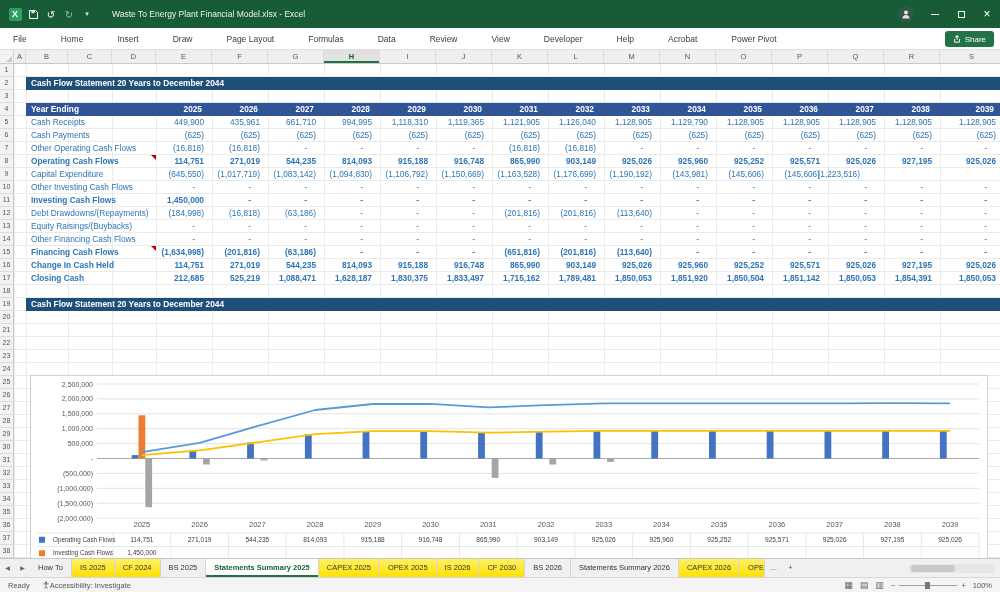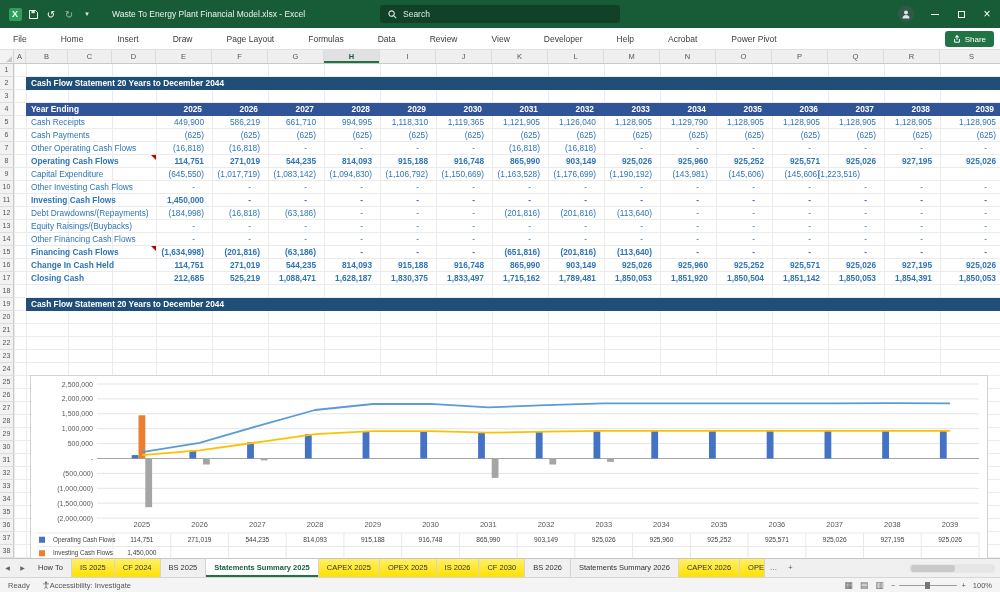--- a/index.html
+++ b/index.html
@@ -96,27 +96,20 @@
     <div class="qat-icon">
         <span class="glyph">↺</span>
       </div>
     <div class="qat-icon">
         <span class="glyph dim">↻</span>
       </div>
     <div class="qat-icon">
         <span class="glyph small">▾</span>
       </div>
     <span id="tb-title">Waste To Energy Plant Financial Model.xlsx  -  Excel</span>
-    <div id="tb-search">
-      <svg width="9" height="9" viewBox="0 0 10 10">
-          <circle cx="4" cy="4" r="3" fill="none" stroke="#DCE8E0" stroke-width="1.2"></circle>
-          <line x1="6.3" y1="6.3" x2="9" y2="9" stroke="#DCE8E0" stroke-width="1.2"></line>
-        </svg>
-      <span>Search</span>
-    </div>
     <div id="tb-right">
       <div id="avatar">
         <svg width="10" height="10" viewBox="0 0 10 10">
             <circle cx="5" cy="3.4" r="2" fill="#DCE8E0"></circle>
             <path d="M1.5 9.5a3.5 3.5 0 0 1 7 0z" fill="#DCE8E0"></path>
           </svg>
       </div>
       <div class="wc">
           <div class="wc-min"></div>
         </div>
@@ -257,21 +250,21 @@
             <div class="ycell" style="left: 634px; width: 56px;">2034</div>
             <div class="ycell" style="left: 690px; width: 56px;">2035</div>
             <div class="ycell" style="left: 746px; width: 56px;">2036</div>
             <div class="ycell" style="left: 802px; width: 56px;">2037</div>
             <div class="ycell" style="left: 858px; width: 56px;">2038</div>
             <div class="ycell" style="left: 914px; width: 64px;">2039</div>
           </div>
           <div class="drow" style="top: 52px;">
             <div class="dlabel">Cash Receipts</div>
             <div class="dcell" style="left: 130px; width: 56px;">449,900</div>
-            <div class="dcell" style="left: 186px; width: 56px;">586,219</div>
+            <div class="dcell" style="left: 186px; width: 56px;">435,961</div>
             <div class="dcell" style="left: 242px; width: 56px;">661,710</div>
             <div class="dcell" style="left: 298px; width: 56px;">994,995</div>
             <div class="dcell" style="left: 354px; width: 56px;">1,118,310</div>
             <div class="dcell" style="left: 410px; width: 56px;">1,119,365</div>
             <div class="dcell" style="left: 466px; width: 56px;">1,121,905</div>
             <div class="dcell" style="left: 522px; width: 56px;">1,126,040</div>
             <div class="dcell" style="left: 578px; width: 56px;">1,128,905</div>
             <div class="dcell" style="left: 634px; width: 56px;">1,129,790</div>
             <div class="dcell" style="left: 690px; width: 56px;">1,128,905</div>
             <div class="dcell" style="left: 746px; width: 56px;">1,128,905</div>

